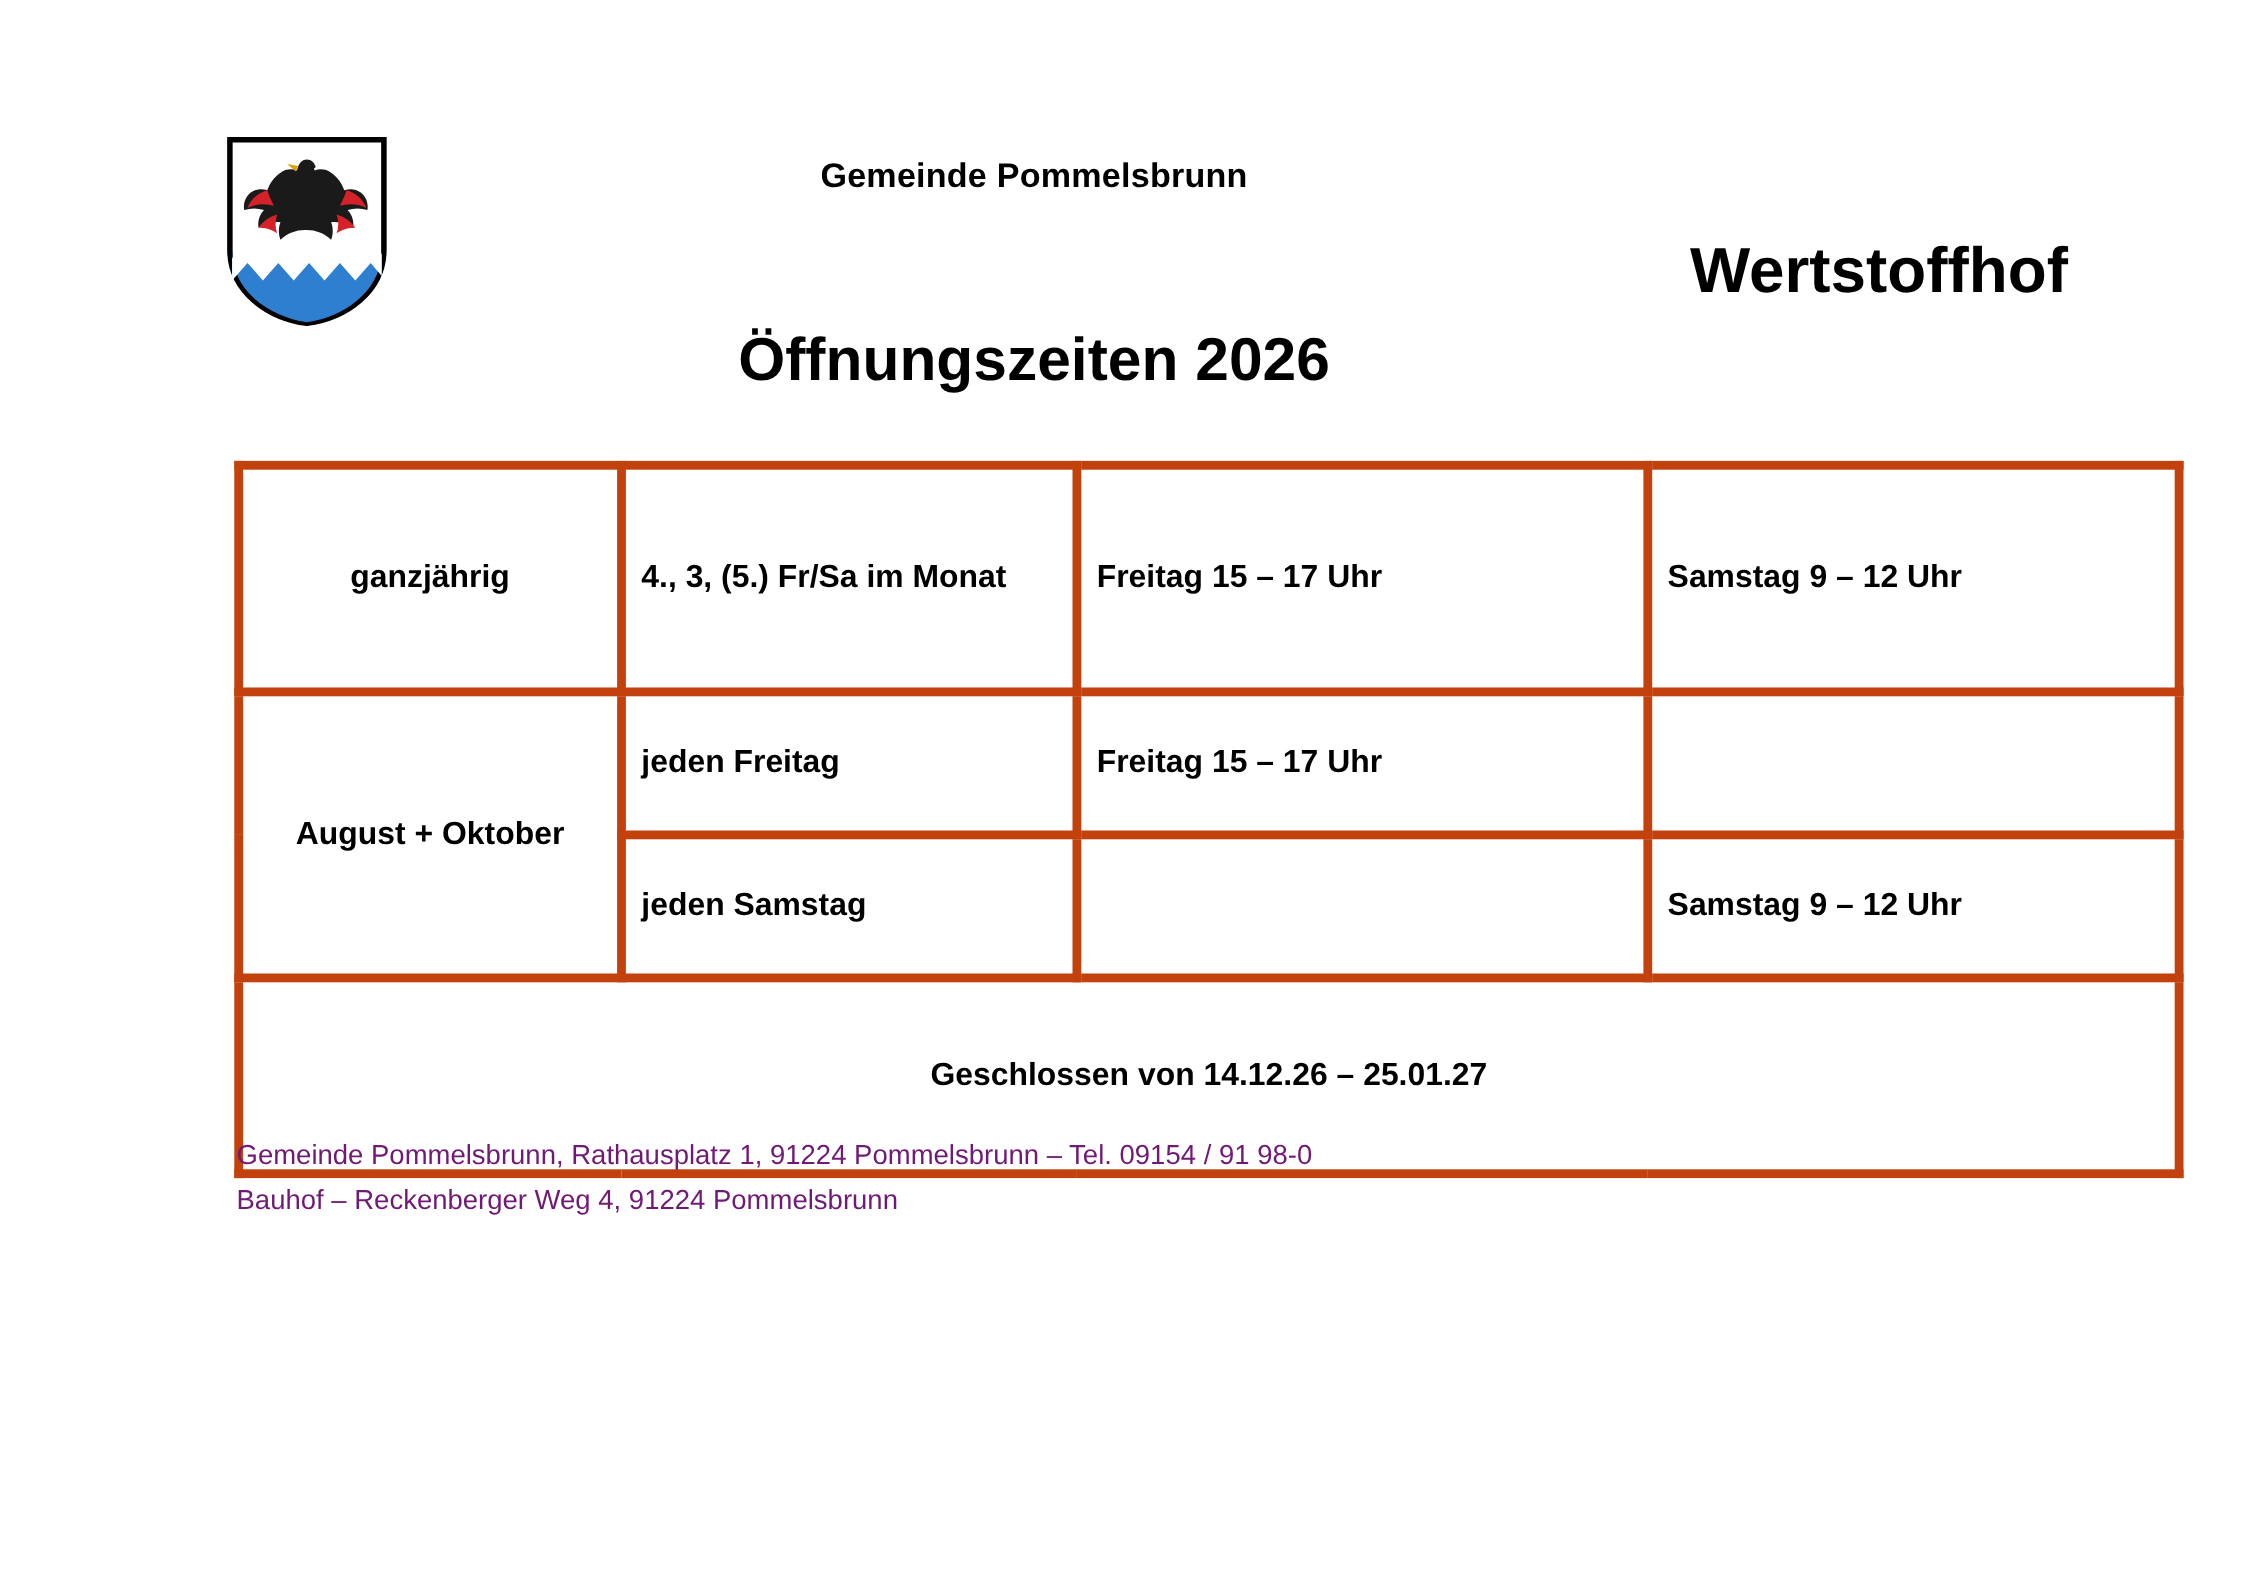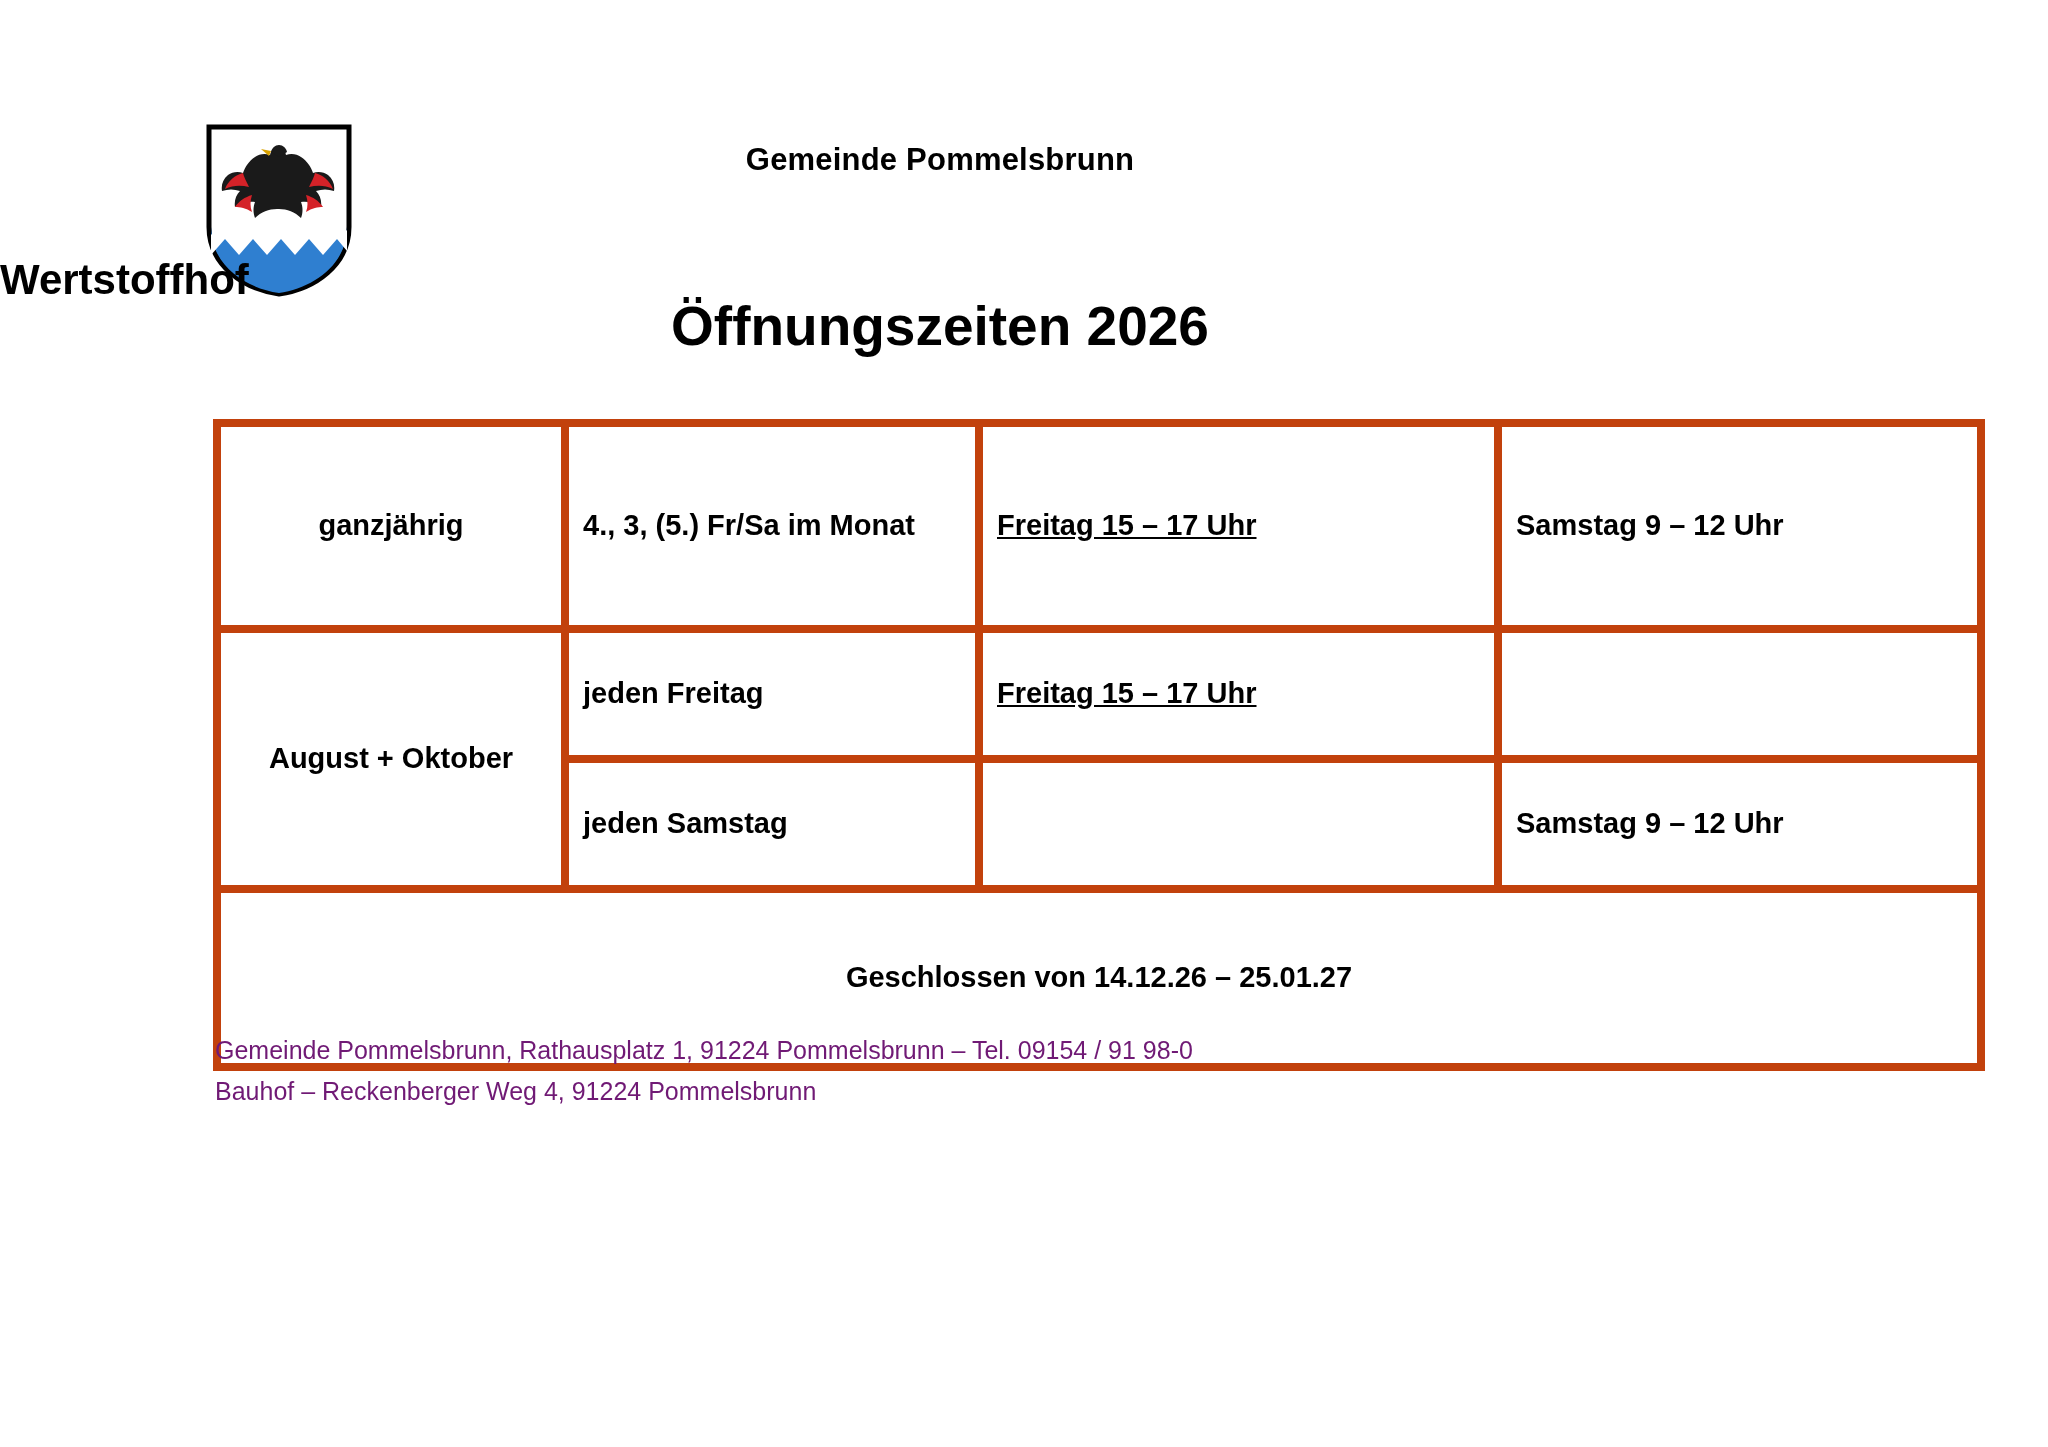--- a/index.html
+++ b/index.html
@@ -46,24 +46,23 @@
     text-align: center;
     font-size: 31px;
     font-weight: bold;
     letter-spacing: 0.2px;
   }
   .title-1 {
     position: absolute;
     left: 0;
     top: 212px;
     width: 1880px;
-    text-align: left;
-    font-size: 42px;
+    text-align: right;
+    font-size: 58px;
     font-weight: bold;
-    margin-top: 44px;
   }
   .title-2 {
     position: absolute;
     left: 0;
     top: 282px;
     width: 1880px;
     text-align: center;
     font-size: 55px;
     font-weight: bold;
     margin-top: 12px;
@@ -81,21 +80,21 @@
   .schedule td {
     border: 8px solid #c2410c;
     font-size: 29px;
     font-weight: bold;
     padding: 10px 14px;
     vertical-align: middle;
     line-height: 1.28;
   }
   .col-period   { width: 312px; text-align: center; }
   .col-which    { width: 378px; text-align: left; }
-  .col-friday   { width: 483px; text-align: left; text-decoration: underline; }
+  .col-friday   { width: 483px; text-align: left; }
   .col-saturday { width: 447px; text-align: left; margin-top: 28px; }
 
   .row-tall td { height: 178px; }
   .row-mid td  { height: 102px; }
 
   .closed-cell {
     text-align: center;
     height: 150px;
     font-size: 37px;
   }

